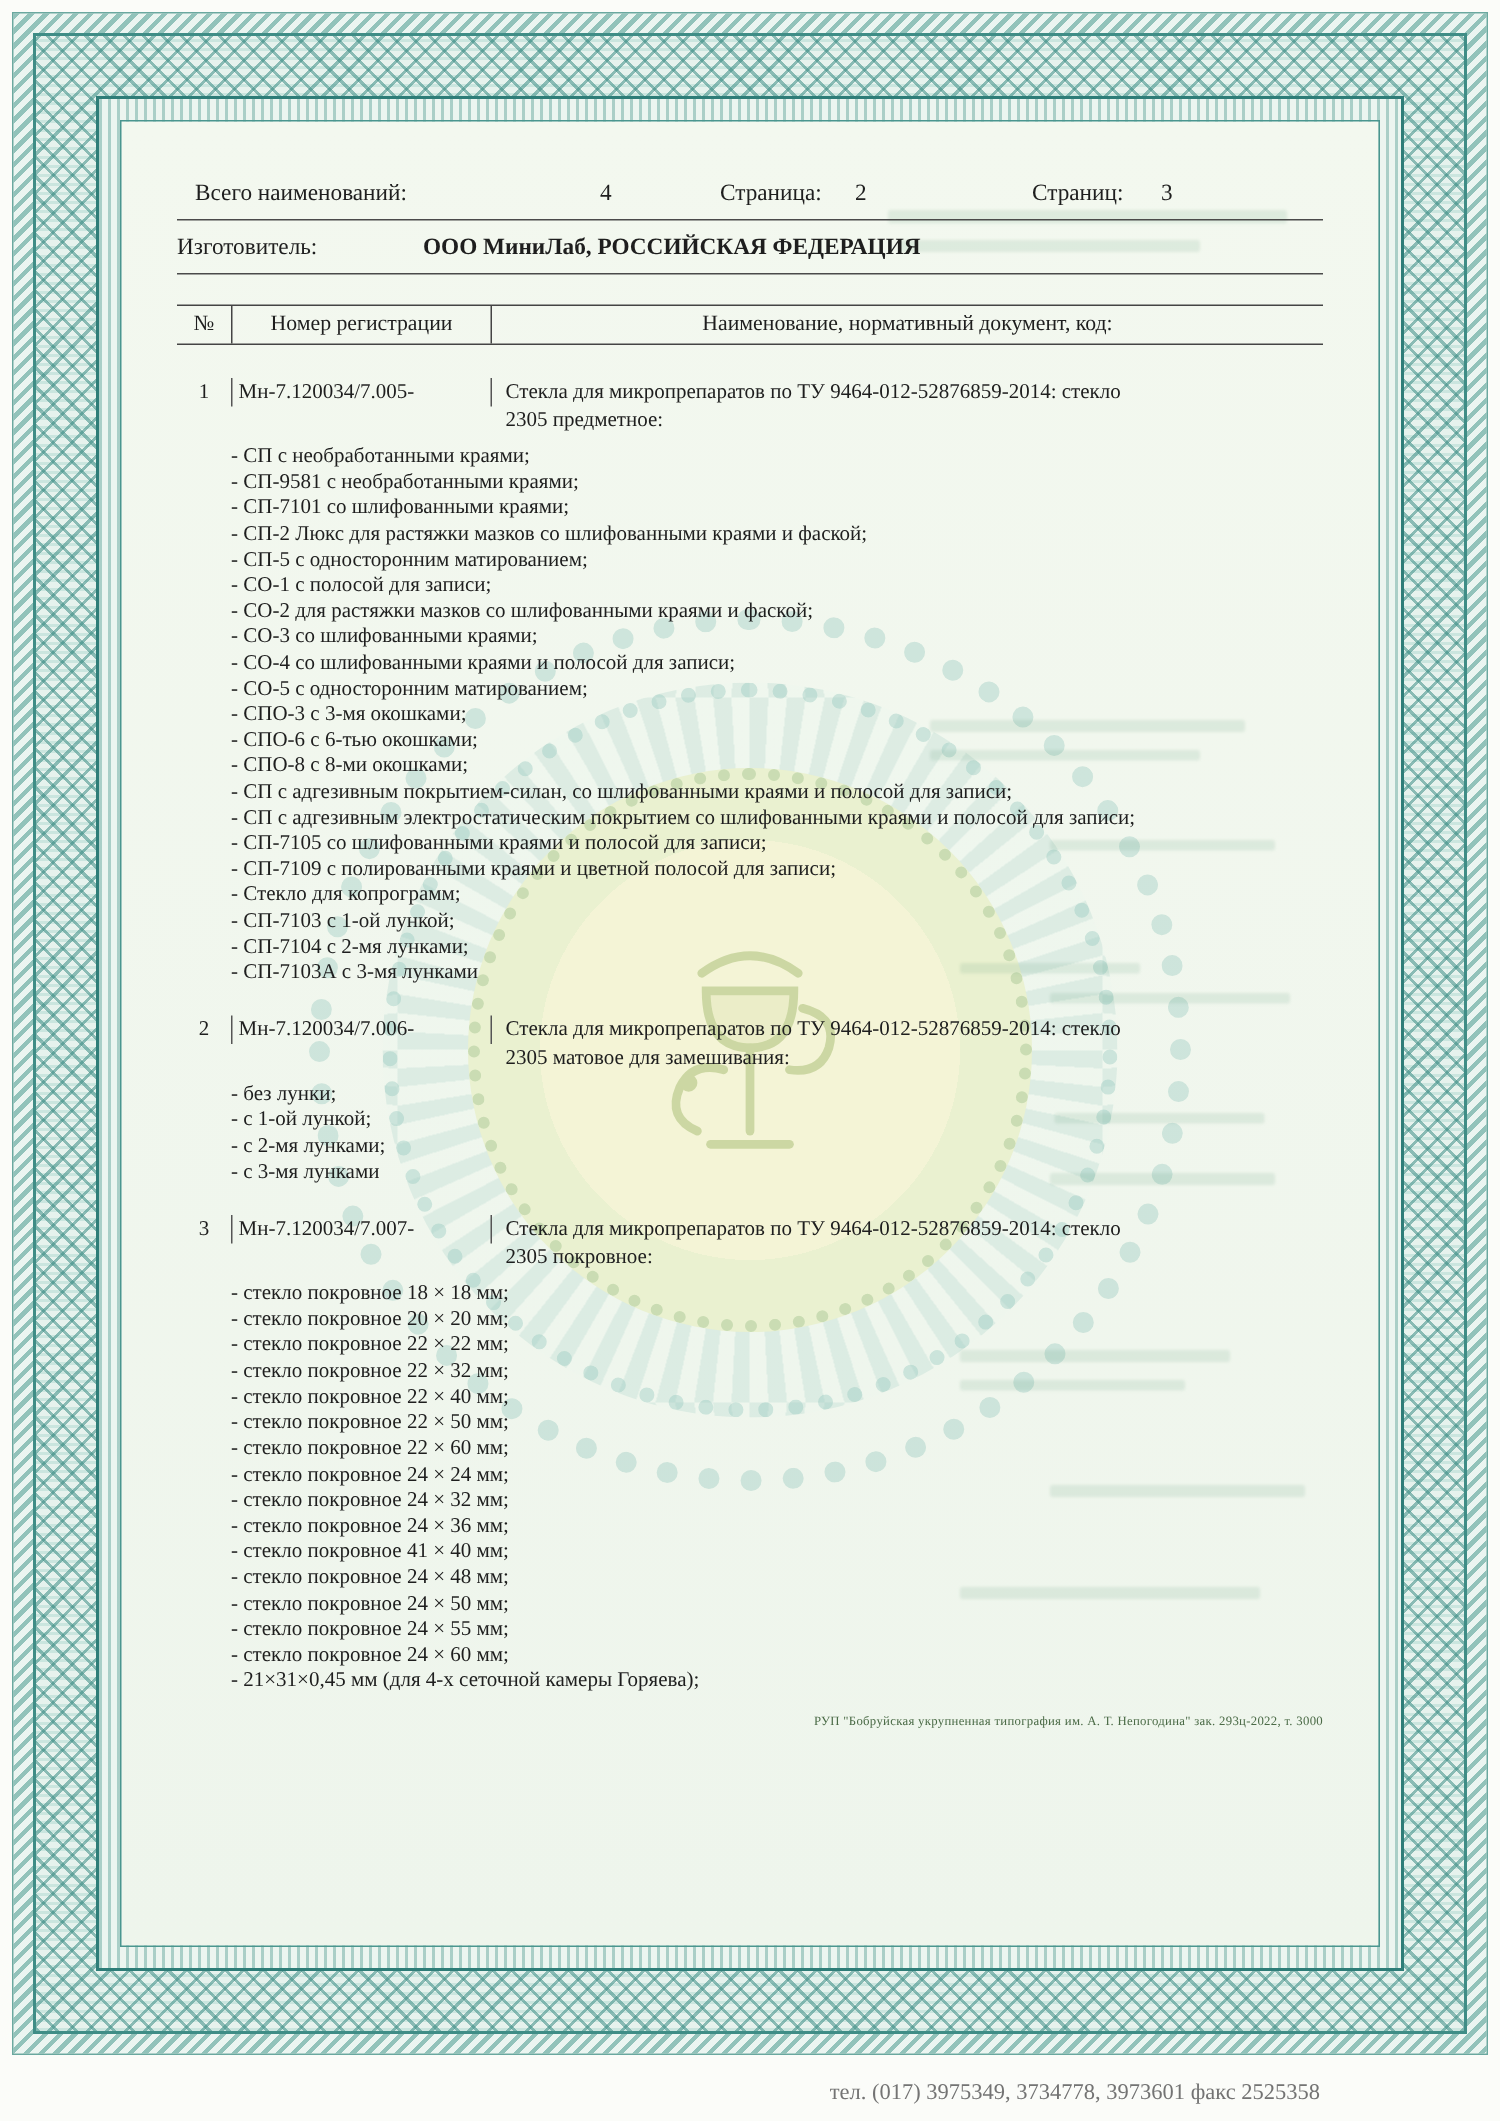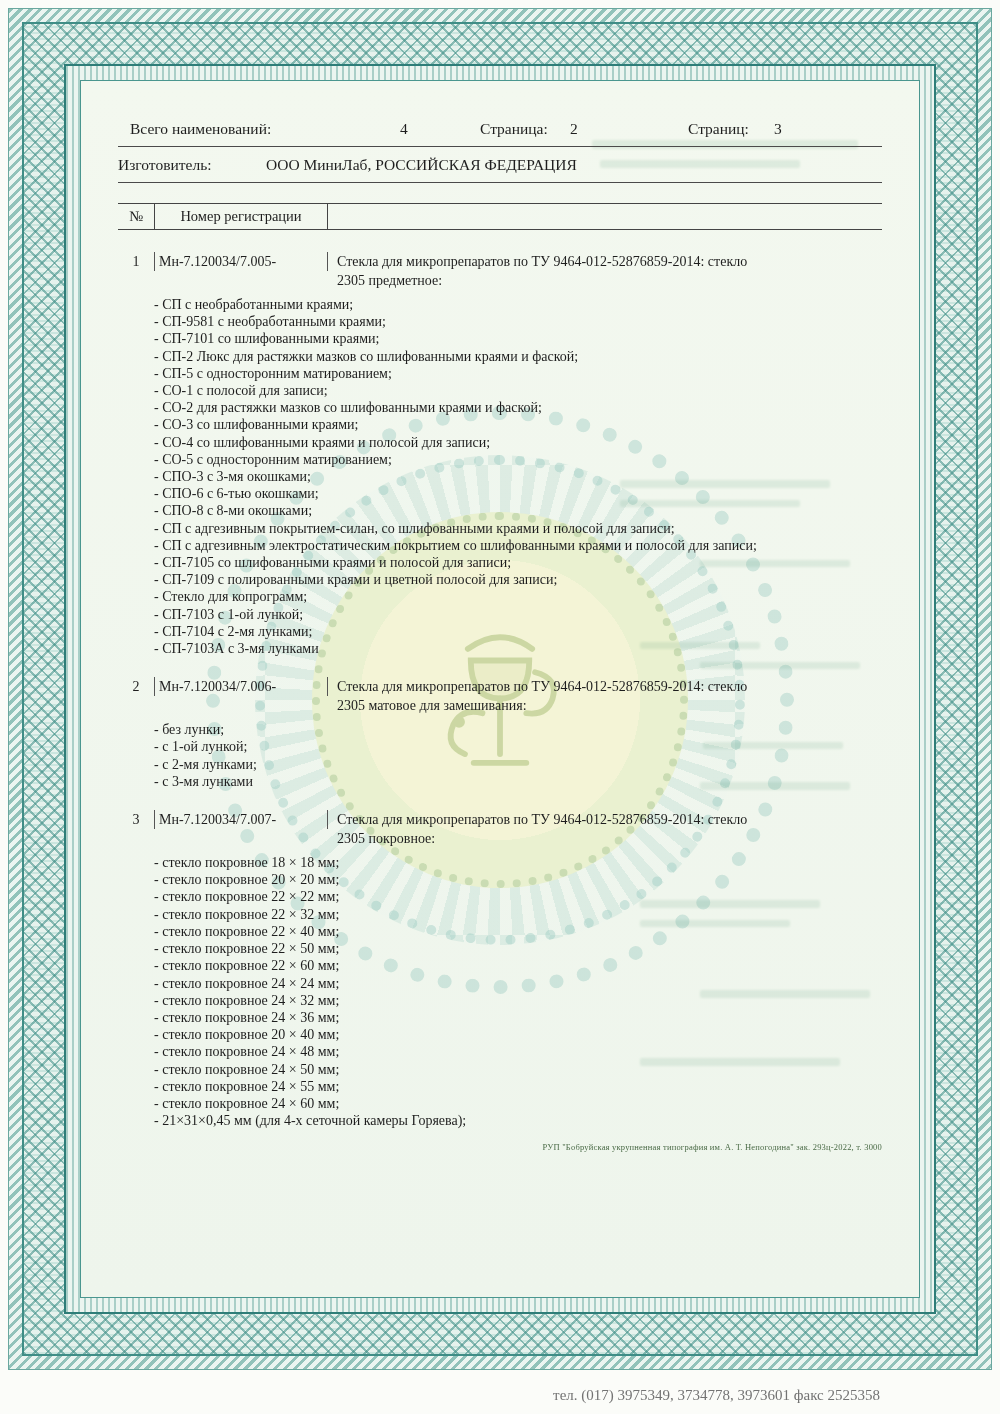--- a/index.html
+++ b/index.html
@@ -70,21 +70,21 @@
   .m-total-label { left:12px;font-family:Liberation Serif, serif; }
   .m-total-value { left:282px; }
   .m-page-label  { left:362px; }
   .m-page-value  { left:452px; }
   .m-pages-label { left:570px; }
   .m-pages-value { left:656px; }
   .rule { border:0; border-top:1px solid #4a4a4a; margin:6px 0 0; }
   .manu-row { position:relative; height:20px; margin-top:9px; font-size:15.5px; }
   .manu-row span { position:absolute; top:0; white-space:nowrap; }
   .manu-label { left:0; }
-  .manu-value { left:148px; font-weight:normal; }
+  .manu-value { left:164px; font-weight:bold; }
   .thead {
     display:grid; grid-template-columns:36px 174px 1fr;
     border-top:1px solid #444; border-bottom:1px solid #444;
     margin-top:20px; font-size:14.5px;
   }
   .th { text-align:center; padding:4px 2px; }
   .th-reg { border-left:1px solid #444; border-right:1px solid #444; }
   .rows { margin-top:22px; font-size:14px; }
   .trow { display:grid; grid-template-columns:36px 174px 1fr; margin-top:20px; }
   .trow:first-child { margin-top:0; }
@@ -152,20 +152,21 @@
 
     <div class="manu-row">
       <span class="manu-label">Изготовитель:</span>
       <span class="manu-value">ООО МиниЛаб, РОССИЙСКАЯ ФЕДЕРАЦИЯ</span>
     </div>
     <hr class="rule">
 
     <div class="thead">
       <div class="th th-num">№</div>
       <div class="th th-reg">Номер регистрации</div>
+      <div class="th th-name">Наименование, нормативный документ, код:</div>
     </div>
 
     <div class="rows">
         <div class="trow">
           <div class="c-num">1</div>
           <div class="c-reg">Мн-7.120034/7.005-</div>
           <div class="c-name">
             <div class="name-line">Стекла для микропрепаратов по ТУ 9464-012-52876859-2014: стекло</div>
             <div class="name-line">2305 предметное:</div>
           </div>
@@ -218,21 +219,21 @@
             <div class="item">- стекло покровное 18 × 18 мм;</div>
             <div class="item">- стекло покровное 20 × 20 мм;</div>
             <div class="item">- стекло покровное 22 × 22 мм;</div>
             <div class="item">- стекло покровное 22 × 32 мм;</div>
             <div class="item">- стекло покровное 22 × 40 мм;</div>
             <div class="item">- стекло покровное 22 × 50 мм;</div>
             <div class="item">- стекло покровное 22 × 60 мм;</div>
             <div class="item">- стекло покровное 24 × 24 мм;</div>
             <div class="item">- стекло покровное 24 × 32 мм;</div>
             <div class="item">- стекло покровное 24 × 36 мм;</div>
-            <div class="item">- стекло покровное 20 × 40 мм;</div>
+            <div class="item">- стекло покровное 41 × 40 мм;</div>
             <div class="item">- стекло покровное 24 × 48 мм;</div>
             <div class="item">- стекло покровное 24 × 50 мм;</div>
             <div class="item">- стекло покровное 24 × 55 мм;</div>
             <div class="item">- стекло покровное 24 × 60 мм;</div>
             <div class="item">- 21×31×0,45 мм (для 4-х сеточной камеры Горяева);</div>
           </div>
         </div>
       </div>
 
     <div class="printer-note">РУП "Бобруйская укрупненная типография им. А. Т. Непогодина" зак. 293ц-2022, т. 3000</div>

